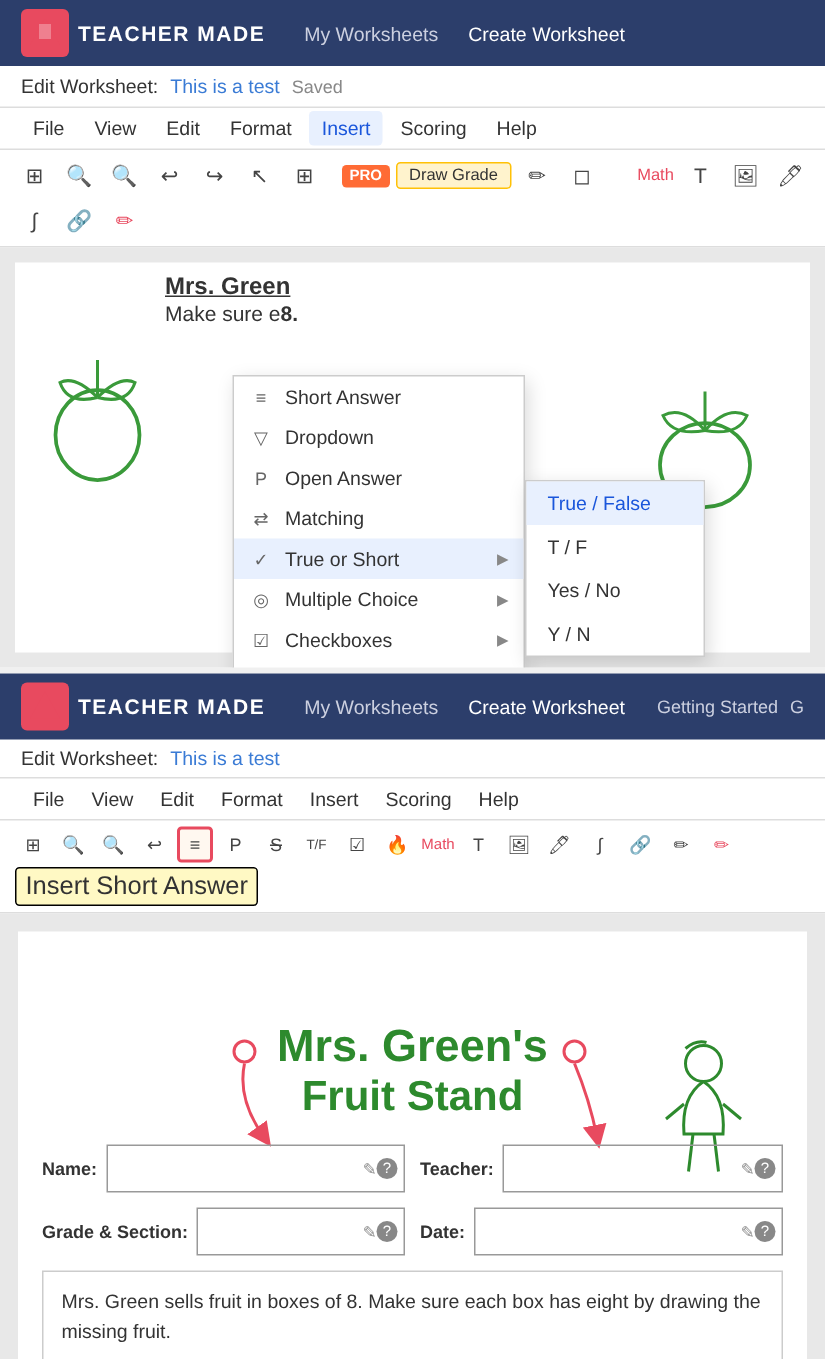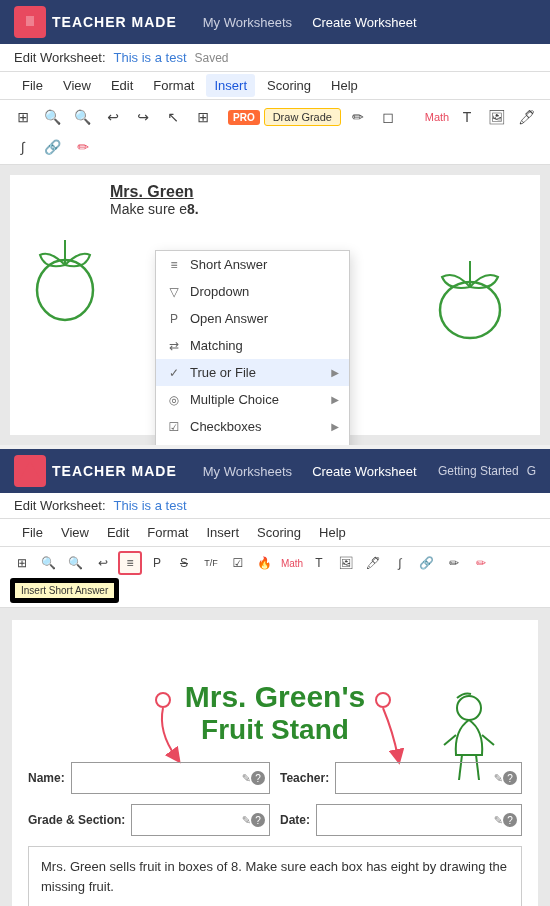--- a/index.html
+++ b/index.html
@@ -263,22 +263,22 @@
       color: #444;
     }
     .toolbar-btn2.highlighted {
       background: #fff3cd;
       border: 2px solid #e84a5f;
     }
 
     
     .tooltip-label {
       background: #fff9c4;
-      border: 5px solid #000000;
-      font-size: 10px;
+      border: 1px solid #000000;
+      font-size: 17px;
       padding: 2px 6px;
       border-radius: 3px;
       color: #333;
     }
 
     
     .canvas-area-bottom {
       background: #e8e8e8;
       padding: 12px;
       min-height: 380px;
@@ -466,21 +466,21 @@
         <span class="dropdown-icon">P</span>
         <span>Open Answer</span>
       </div>
       <div class="dropdown-item">
         <span class="dropdown-icon">⇄</span>
         <span>Matching</span>
       </div>
       <div class="dropdown-item has-sub active-item">
         <div style="display:flex;align-items:center;gap:8px;">
           <span class="dropdown-icon">✓</span>
-          <span>True or File</span>
+          <span>True or Short</span>
         </div>
         <span class="sub-arrow">▶</span>
       </div>
       <div class="dropdown-item has-sub">
         <div style="display:flex;align-items:center;gap:8px;">
           <span class="dropdown-icon">◎</span>
           <span>Multiple Choice</span>
         </div>
         <span class="sub-arrow">▶</span>
       </div>
@@ -491,20 +491,26 @@
         </div>
         <span class="sub-arrow">▶</span>
       </div>
       <div class="dropdown-item">
         
         
       </div>
 
     </div>
 
+    <div class="submenu">
+      <div class="submenu-item active-sub">True / False</div>
+      <div class="submenu-item">T / F</div>
+      <div class="submenu-item">Yes / No</div>
+      <div class="submenu-item">Y / N</div>
+    </div>
 
   </div>
 </div>
 
 <div class="bottom-section">
 
   <div class="navbar2">
     <div class="logo-area">
       <div class="logo-icon">
         <svg width="28" height="28" viewBox="0 0 28 28">

